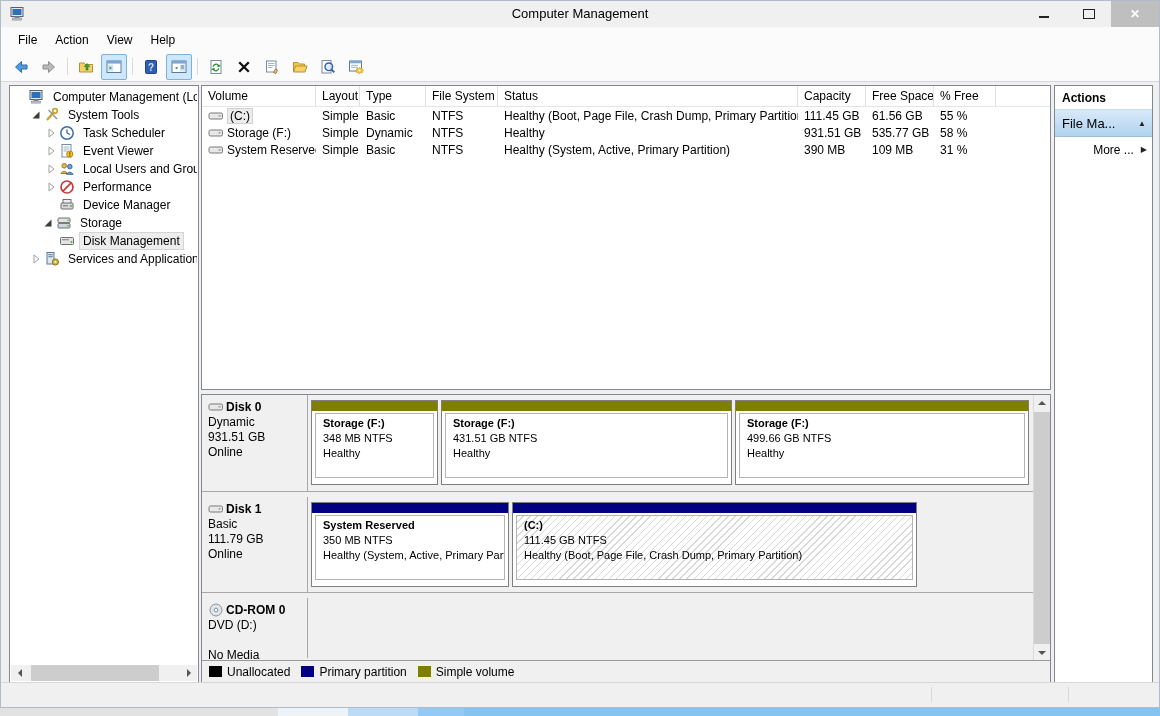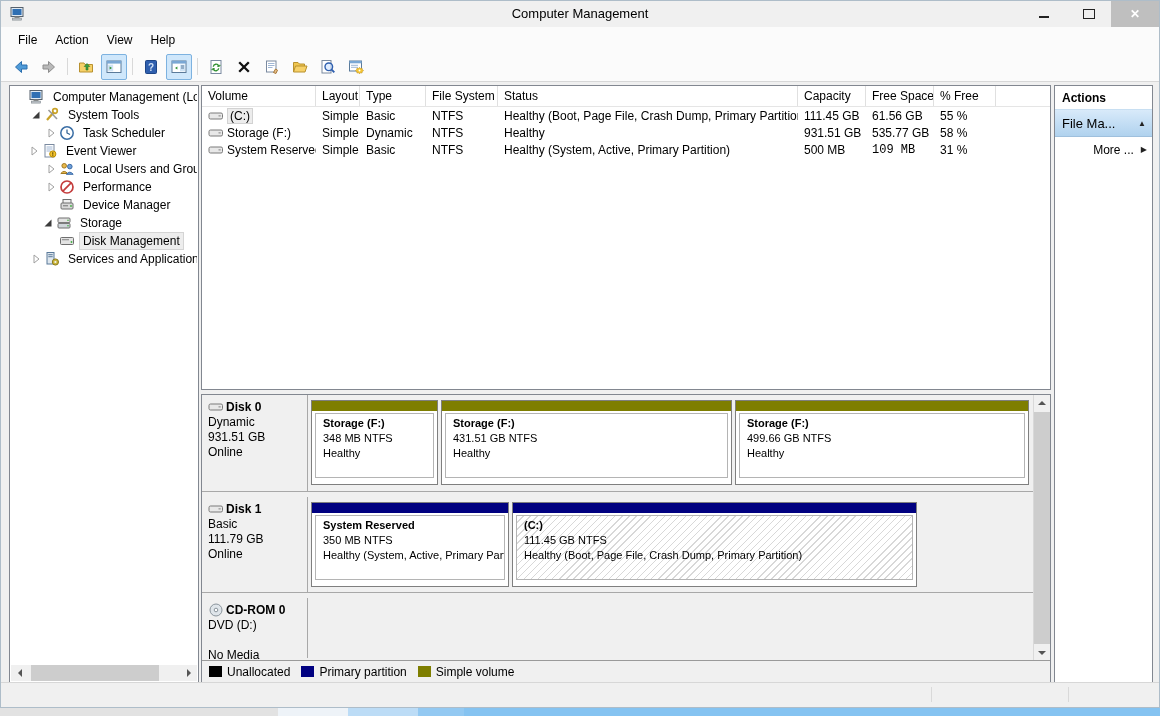--- a/index.html
+++ b/index.html
@@ -280,21 +280,21 @@
             </svg>
           </span>
           <span class="ic">
             <svg viewBox="0 0 16 16">
               <circle cx="8" cy="8" r="6.2" fill="#fff" stroke="#3a6ea5" stroke-width="1.5"></circle>
               <path d="M8 4.5 V8 L11 9.5" stroke="#2b5d8f" stroke-width="1.2" fill="none"></path>
             </svg>
           </span>
           <span class="tree-label">Task Scheduler</span>
         </div>
-        <div class="tree-row" style="padding-left: 17px; align-items: center;">
+        <div class="tree-row" style="padding-left: 34px; align-items: center;">
           <span class="expander">
             <svg viewBox="0 0 12 12">
               <path d="M4 2 L9 6 L4 10 Z" fill="#fff" stroke="#a0a0a0"></path>
             </svg>
           </span>
           <span class="ic">
             <svg viewBox="0 0 16 16">
               <rect x="3" y="1.5" width="9" height="12.5" fill="#fff" stroke="#7a8aa0"></rect>
               <rect x="4.5" y="3.5" width="6" height="1" fill="#9fb6d4"></rect>
               <rect x="4.5" y="5.5" width="6" height="1" fill="#9fb6d4"></rect>
@@ -461,22 +461,22 @@
                 <rect x="1" y="5" width="13.5" height="6" rx="1.5" fill="#e8e8e8" stroke="#7a7a7a"></rect>
                 <rect x="10.5" y="7.2" width="2.2" height="1.3" fill="#9a9a9a"></rect>
               </svg>
             </span>
             <span>System Reserved</span>
           </span>
           <span class="vol-cell" style="width: 44px;">Simple</span>
           <span class="vol-cell" style="width: 66px;">Basic</span>
           <span class="vol-cell" style="width: 72px;">NTFS</span>
           <span class="vol-cell" style="width: 300px;">Healthy (System, Active, Primary Partition)</span>
-          <span class="vol-cell" style="width: 68px;">500 MB</span>
-          <span class="vol-cell" style="width: 68px; font-family: Liberation Mono, monospace;">109 MB</span>
+          <span class="vol-cell" style="width: 68px;">390 MB</span>
+          <span class="vol-cell" style="width: 68px;">109 MB</span>
           <span class="vol-cell" style="width: 62px;">31 %</span>
         </div>
       </div>
   </div>
 
   <div class="mid-bottom">
     <div class="disks" id="diskRows">
         <div class="disk-row" style="height: 96px;">
           <div class="disk-label">
             <div class="dname">

